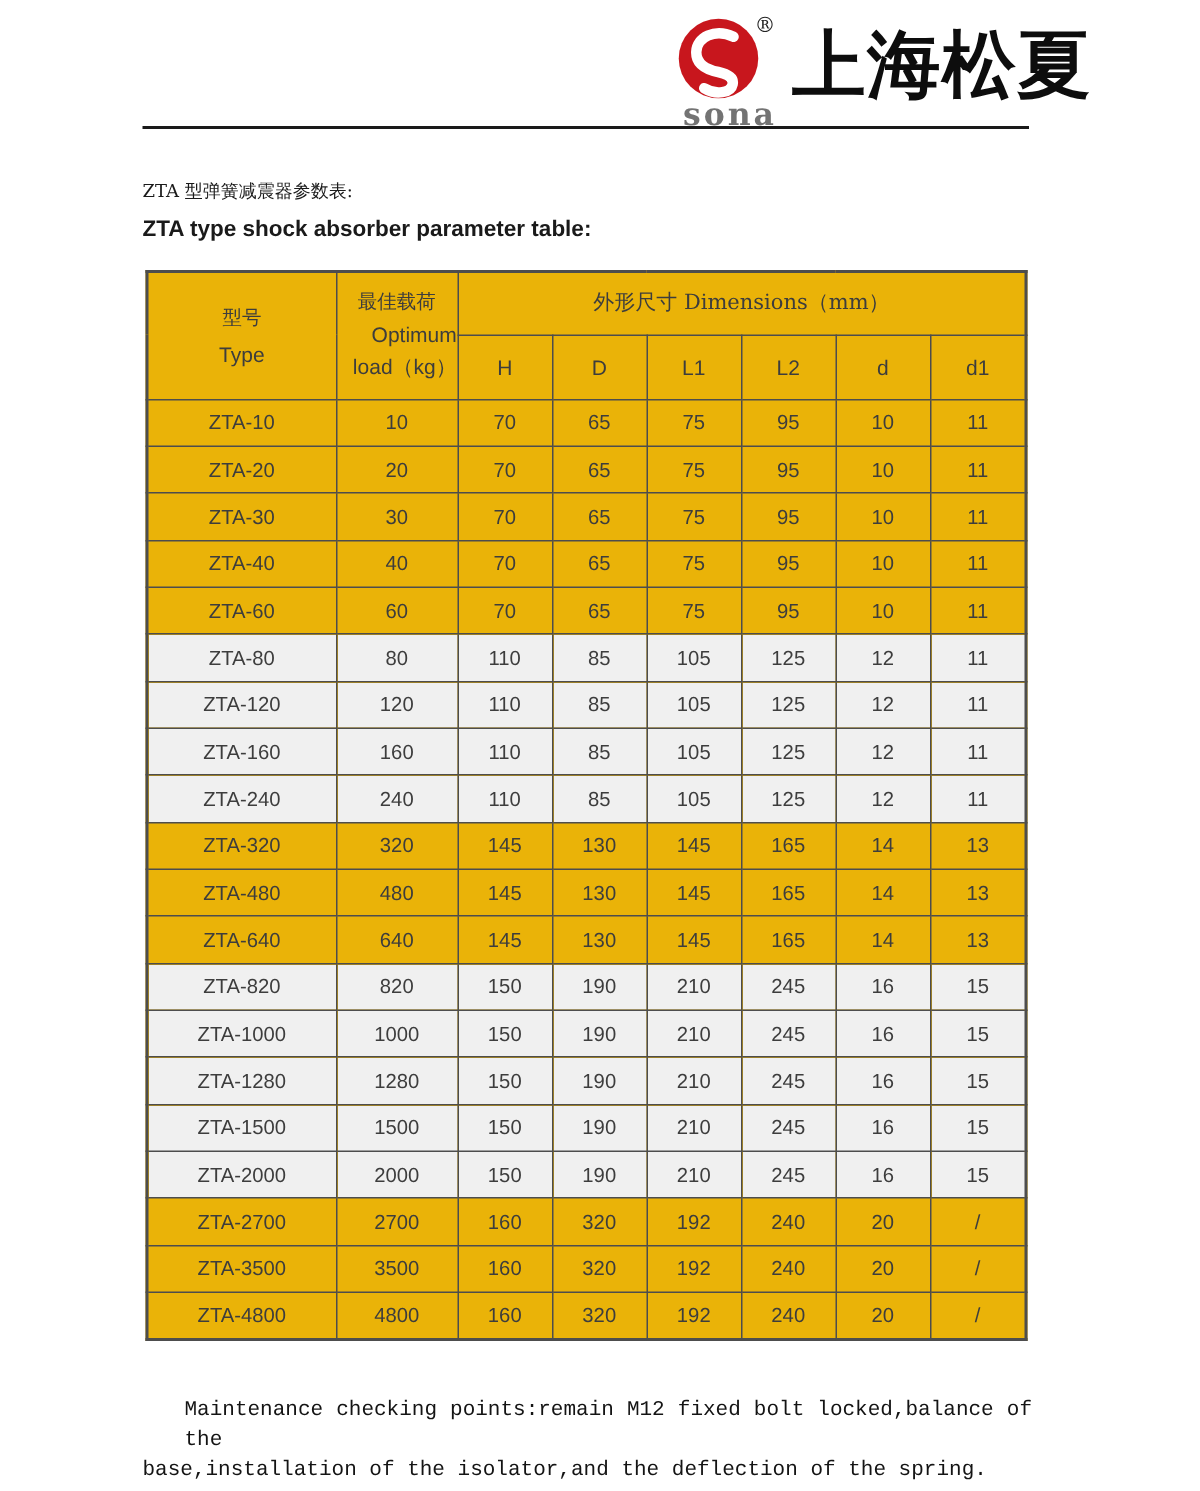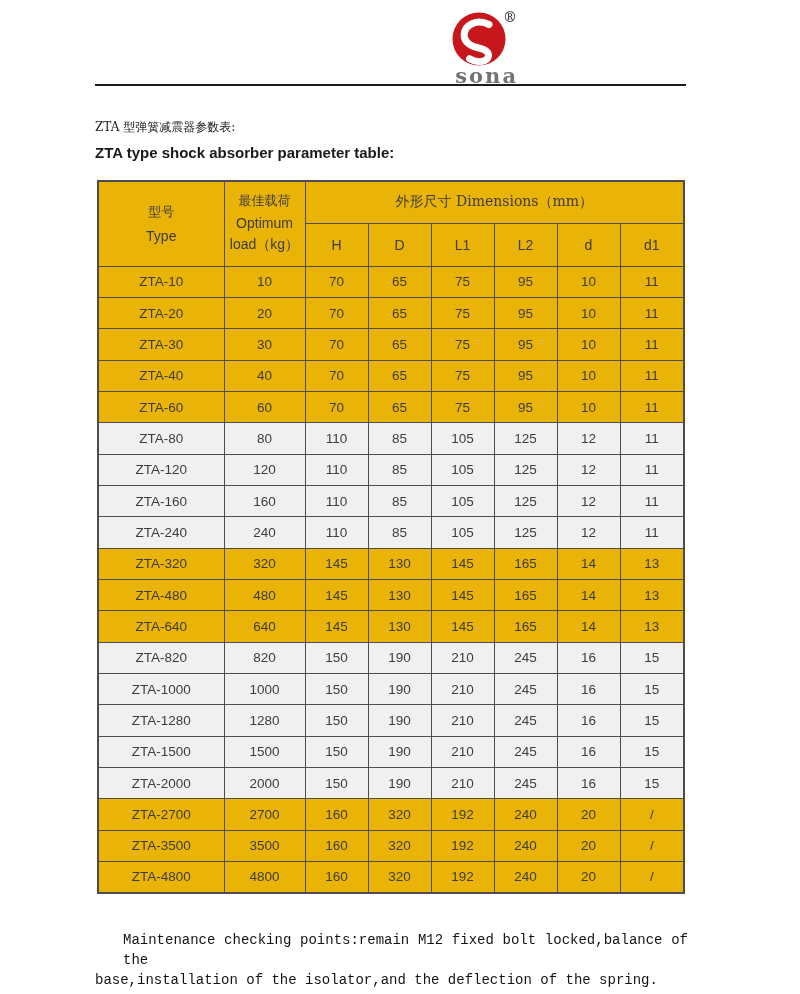--- a/index.html
+++ b/index.html
@@ -100,21 +100,21 @@
     vertical-align: middle;
     color: #3d3d3d;
     font-weight: normal;
     overflow: hidden;
   }
   .param-table { border: 2px solid #4d4d4d; }
   .th-type, .th-load { height: 85px; }
   .th-type .zh { font-family: "DejaVu Serif", serif; font-size: 13px; margin-bottom: 7px; }
   .th-type .en { font-size: 14px; }
   .th-load .zh { font-family: "DejaVu Serif", serif; font-size: 13px; margin-bottom: 3px; }
-  .th-load .en { font-size: 14px; line-height: 21px; }
+  .th-load .en { font-size: 14px; line-height: 21px; text-align: right; }
   .th-dims  { height: 42px; font-size: 14px; }
   .th-dims .zh-part { font-family: "DejaVu Serif", serif; }
   .dim-th { height: 43px; font-size: 14px; }
   .param-table tbody td {
     height: 31.35px;
     font-size: 13.5px;
   }
   .param-table tbody tr.shaded td { background: #f0f0f0; }
 
   
@@ -155,20 +155,21 @@
   <div class="brand-block">
     <div class="logo-col">
       <svg class="logo-circle-svg" width="54" height="54" viewBox="0 0 54 54">
         <circle cx="27" cy="27" r="26.5" fill="#c8161d"></circle>
         <path d="M 37 12.5 C 24.5 6.5 12.5 13 12.2 22.5 C 11.9 30.5 18.5 34.2 26.8 36
                  C 33.5 37.5 37.3 39.9 36.4 44.2 C 35.3 49.8 25.5 51.7 17.5 46.8" fill="none" stroke="#ffffff" stroke-width="7" stroke-linecap="round"></path>
       </svg>
       <span class="reg-mark">®</span>
       <div class="brand-word">sona</div>
     </div>
+    <div class="company-name">上海松夏</div>
   </div>
   <div class="header-rule"></div>
 
   <div class="title-zh">ZTA 型弹簧减震器参数表:</div>
   <div class="title-en">ZTA type shock absorber parameter table:</div>
 
   <table class="param-table">
     <colgroup>
       <col style="width:126px">
         <col style="width:81px">

